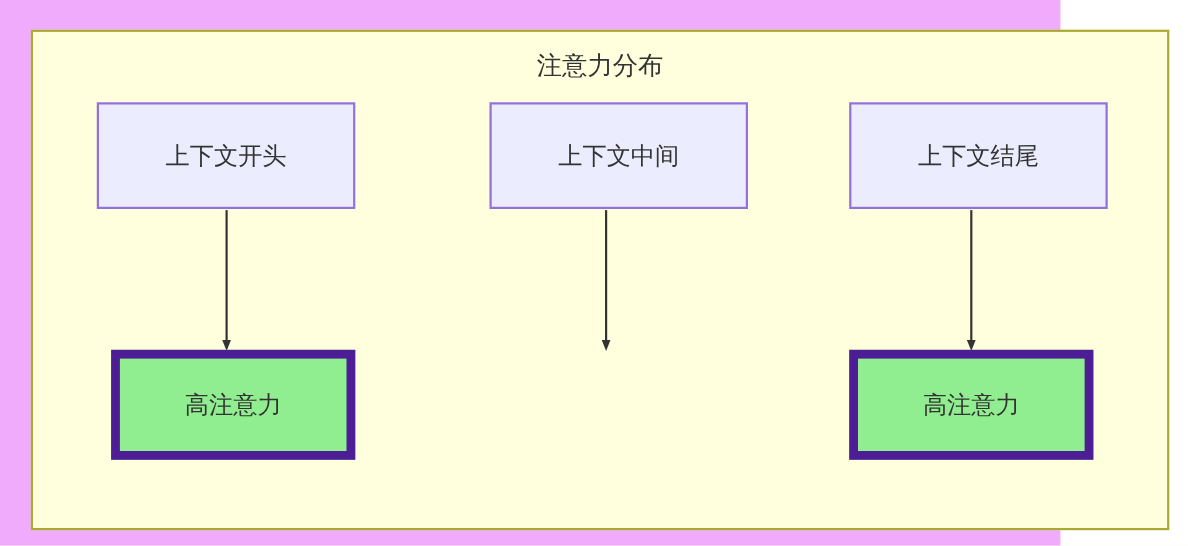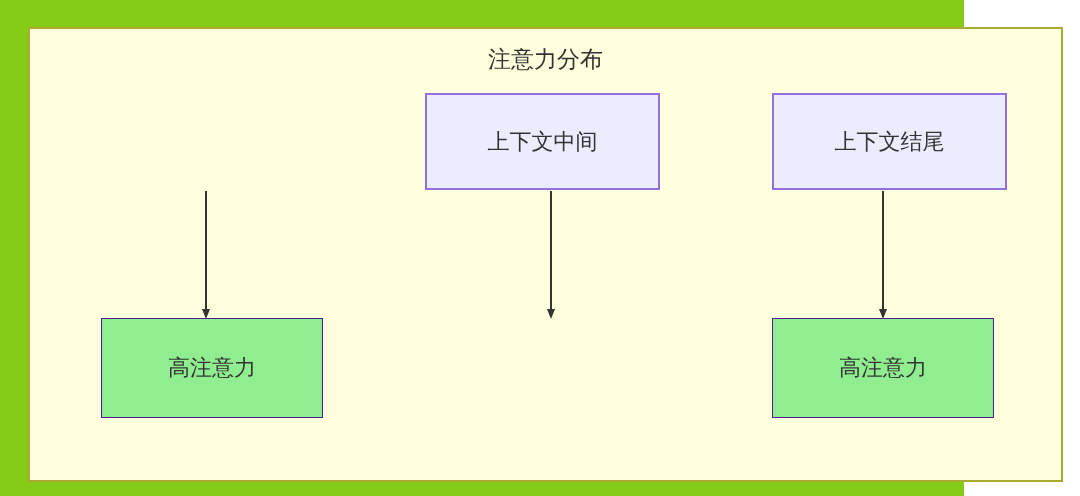--- a/index.html
+++ b/index.html
@@ -10,21 +10,21 @@
   body {
     width: 1080px;
     height: 496px;
     font-family: "Liberation Sans", "DejaVu Sans", sans-serif;
     overflow: hidden;
   }
   #canvas {
     position: relative;
     width: 964px;
     height: 496px;
-    background: #84cc16;
+    background: #f0abfc;
   }
   
   .subgraph {
     position: absolute;
     left: 28px;
     top: 27px;
     width: 1035px;
     height: 455px;
     background: #ffffde;
     border: 2px solid #aaaa33;
@@ -51,29 +51,29 @@
     border: 2px solid #9370db;
     box-sizing: border-box;
     display: flex;
     align-items: center;
     justify-content: center;
     font-size: 22px;
     color: #333333;
     white-space: nowrap;
   }
   .ctx-node.n1 { left: 88px; }
-  .ctx-node.n2 { left: 425px; }
+  .ctx-node.n2 { left: 445px; }
   .ctx-node.n3 { left: 772px; font-family: Liberation Serif, serif; }
   
   .att-node {
     position: absolute;
     top: 318px;
     width: 222px;
     height: 100px;
-    border: 1px solid #4c1d95;
+    border: 8px solid #4c1d95;
     box-sizing: border-box;
     display: flex;
     align-items: center;
     justify-content: center;
     font-size: 22px;
     color: #333333;
     white-space: nowrap;
   }
   .att-node.a1 { left: 101px; background: #90ee90; }
   .att-node.a2 { left: 440px; background: #ff9999; }
@@ -102,20 +102,23 @@
     <defs>
       <marker id="arrowhead" markerWidth="10" markerHeight="8" refX="1" refY="4" orient="auto" markerUnits="userSpaceOnUse">
         <polygon points="0,0 10,4 0,8" fill="#333333"></polygon>
       </marker>
     </defs>
     <line x1="206" y1="191" x2="206" y2="310" stroke="#333333" stroke-width="2" marker-end="url(#arrowhead)"></line>
     <line x1="551" y1="191" x2="551" y2="310" stroke="#333333" stroke-width="2" marker-end="url(#arrowhead)"></line>
     <line x1="883" y1="191" x2="883" y2="310" stroke="#333333" stroke-width="2" marker-end="url(#arrowhead)"></line>
   </svg>
 
+  <div class="ctx-node n1">
+    <span>上下文开头</span>
+  </div>
   <div class="ctx-node n2">
     <span>上下文中间</span>
   </div>
   <div class="ctx-node n3">
     <span>上下文结尾</span>
   </div>
 
   <div class="att-node a1">
     <span>高注意力</span>
   </div>

